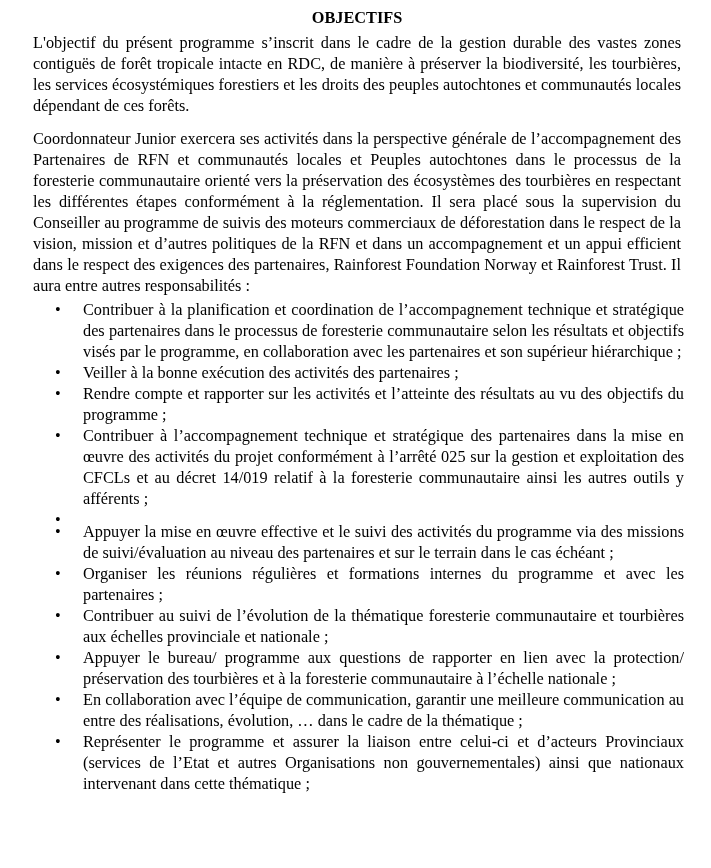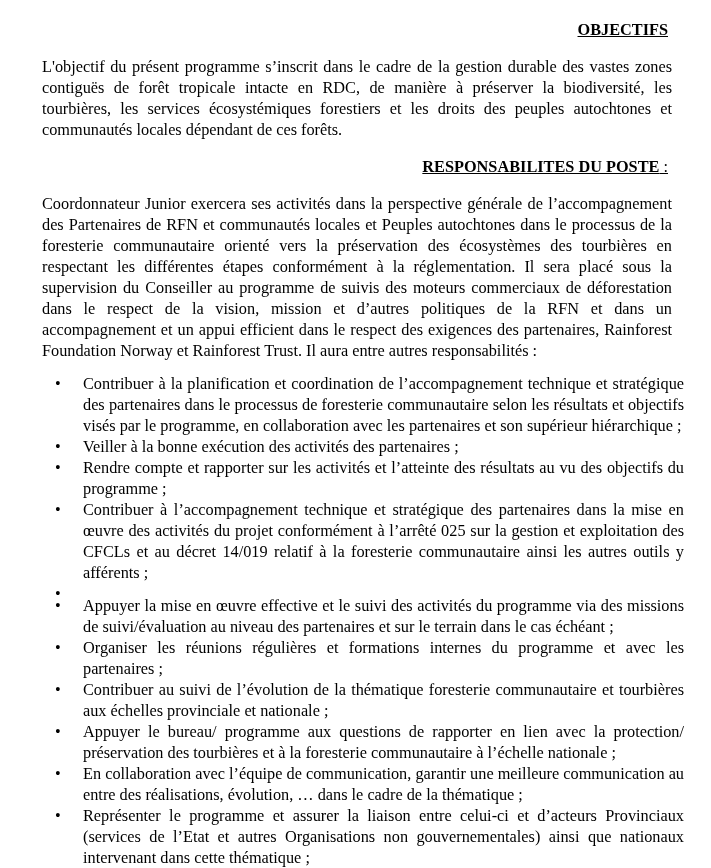--- a/index.html
+++ b/index.html
@@ -20,33 +20,32 @@
     box-sizing: border-box;
     width: 711px;
     height: 868px;
     padding: 3px 27px 0 30px;
     overflow: hidden;
   }
   .section + .section {
     margin-top: 12px;
   }
   h2.heading {
-    margin: 16px;
+    margin: 4px;
     padding: 0;
     font-size: inherit;
     line-height: inherit;
     font-weight: bold;
-    text-align: right;
-    text-decoration: underline;
+    text-align: center;
   }
   h2.heading .suffix {
     font-weight: normal;
   }
   p.para {
-    margin: 12px;
+    margin: 3px;
     padding: 0;
     text-align: justify;
   }
   ul.bullets {
     margin: 0;
     padding: 0;
     list-style: none;
   }
   ul.bullets li {
     position: relative;
@@ -63,21 +62,20 @@
 <body>
 
 <div class="page">
 
   <div class="section">
     <h2 class="heading"><span>OBJECTIFS</span><span class="suffix"></span></h2>
     <p class="para">L'objectif du présent programme s’inscrit dans le cadre de la gestion durable des vastes zones contiguës de forêt tropicale intacte en RDC, de manière à préserver la biodiversité, les tourbières, les services écosystémiques forestiers et les droits des peuples autochtones et communautés locales dépendant de ces forêts.</p>
   </div>
 
   <div class="section">
-    <h2 class="heading"><span>RESPONSABILITES DU POSTE</span><span class="suffix"> :</span></h2>
     <p class="para">Coordonnateur Junior exercera ses activités dans la perspective générale de l’accompagnement des Partenaires de RFN et communautés locales et Peuples autochtones dans le processus de la foresterie communautaire orienté vers la préservation des écosystèmes des tourbières en respectant les différentes étapes conformément à la réglementation.  Il sera placé sous la supervision du Conseiller au programme de suivis des moteurs commerciaux de déforestation dans le respect de la vision, mission et d’autres politiques de la RFN et dans un accompagnement et un appui efficient dans le respect des exigences des partenaires, Rainforest Foundation Norway et Rainforest Trust. Il aura entre autres responsabilités :</p>
     <ul class="bullets">
       <li><span class="bullet">•</span><span>Contribuer à la planification et coordination de l’accompagnement technique et stratégique des partenaires dans le processus de foresterie communautaire selon les résultats et objectifs visés par le programme, en collaboration avec les partenaires et son supérieur hiérarchique ;</span></li>
       <li><span class="bullet">•</span><span>Veiller à la bonne exécution des activités des partenaires ;</span></li>
       <li><span class="bullet">•</span><span>Rendre compte et rapporter sur les activités et l’atteinte des résultats au vu des objectifs du programme ;</span></li>
       <li><span class="bullet">•</span><span>Contribuer à l’accompagnement technique et stratégique des partenaires dans la mise en œuvre des activités du projet conformément à l’arrêté 025 sur la gestion et exploitation des CFCLs et au décret 14/019 relatif à la foresterie communautaire ainsi les autres outils y afférents ;</span></li>
       <li><span class="bullet">•</span></li>
     </ul>
   </div>
 

